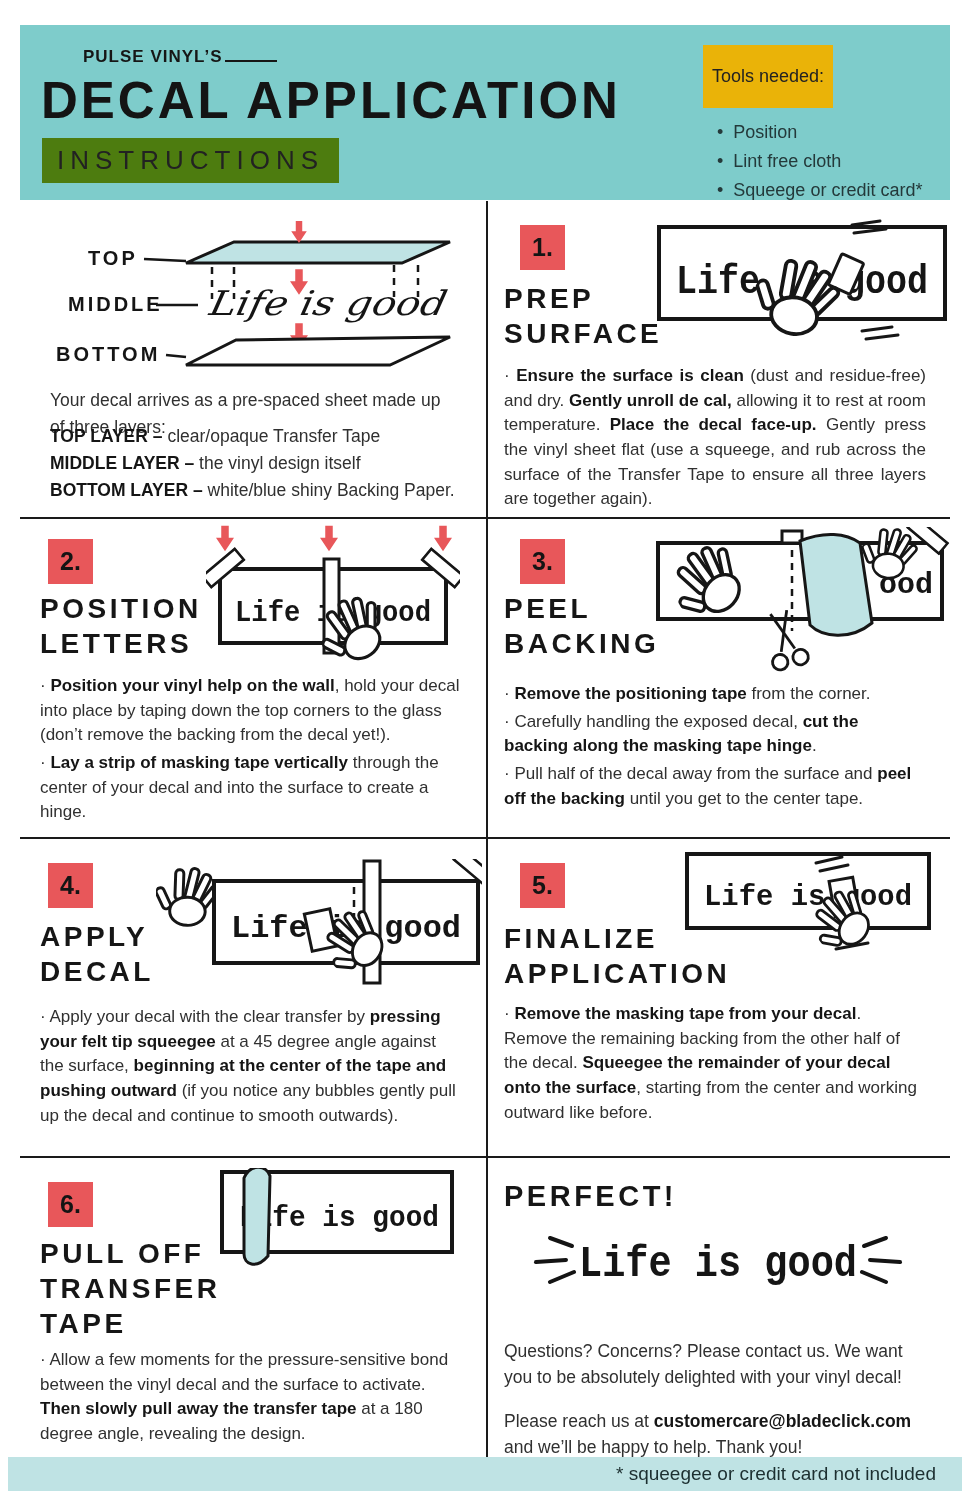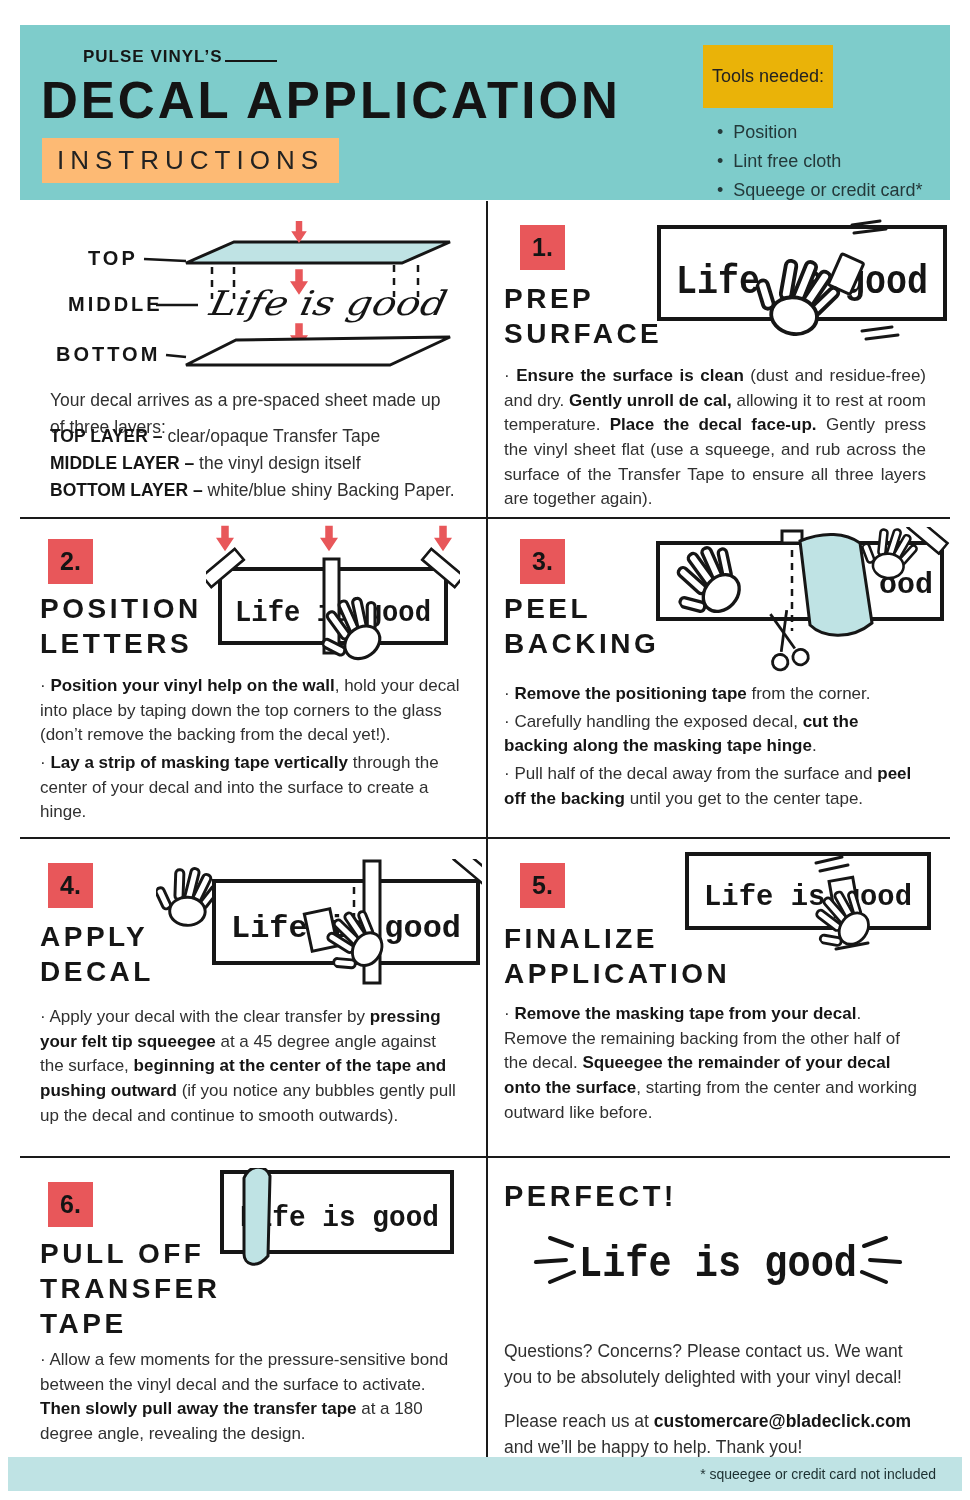--- a/index.html
+++ b/index.html
@@ -4,21 +4,21 @@
 <style>
   html,body{margin:0;padding:0;background:#fff;}
   .page{position:relative;width:970px;height:1500px;background:#fff;overflow:hidden;
         font-family:"Liberation Sans",sans-serif;color:#303030;}
 
   
   .header{position:absolute;left:20px;top:25px;width:930px;height:175px;background:#7ecccb;}
   .brand{position:absolute;left:25px;top:22px;font-size:17px;font-weight:bold;letter-spacing:1px;color:#161616;margin-left:38px;}
   .brand-rule{display:inline-block;width:52px;border-bottom:2px solid #161616;margin-left:2px;vertical-align:baseline;}
   .main-title{position:absolute;left:21px;top:46px;font-size:51px;font-weight:bold;letter-spacing:3px;color:#141414;white-space:nowrap;}
-  .subtitle{position:absolute;left:22px;top:113px;background:#fdba74;padding:7px 15px;font-size:26px;letter-spacing:6px;color:#222;}
+  .subtitle{position:absolute;left:22px;top:113px;background:#4d7c0f;padding:7px 15px;font-size:26px;letter-spacing:6px;color:#222;}
   .tools{position:absolute;left:683px;top:20px;width:240px;}
   .tools-title{display:inline-block;background:#eab308;padding:21px 9px;font-size:18px;color:#222;}
   .tools-list{list-style:none;margin:10px 0 0 0;padding:0 0 0 14px;font-size:18px;line-height:1.62;color:#24393a;}
   .tools-list li::before{content:"•";margin-right:10px;}
 
   
   .grid{position:absolute;left:20px;top:201px;width:930px;display:grid;
         grid-template-columns:468px 462px;grid-template-rows:318px 320px 319px 300px;}
   .cell{position:relative;box-sizing:border-box;}
   .col-left{border-right:2px solid #1a1a1a;}
@@ -42,21 +42,21 @@
   .intro-lead{position:absolute;left:30px;right:30px;top:168px;font-size:17.5px;line-height:1.55;}
   .intro-layers{position:absolute;left:30px;right:20px;top:222px;font-size:17.5px;line-height:1.55;}
 
   
   .perfect-title{position:absolute;left:16px;top:22px;margin:0;font-size:29px;font-weight:bold;letter-spacing:3.5px;color:#161616;}
   .perfect-p1{position:absolute;left:16px;right:24px;top:162px;font-size:17.5px;line-height:1.5;}
   .perfect-p2{position:absolute;left:16px;right:24px;top:232px;font-size:17.5px;line-height:1.5;}
 
   
   .footer{position:absolute;left:8px;top:1457px;width:954px;height:34px;background:#bfe3e4;}
-  .footer-note{display:block;text-align:right;padding-right:26px;line-height:34px;font-size:14px;color:#1c2f30;padding-left:44px;}
+  .footer-note{display:block;text-align:right;padding-right:26px;line-height:34px;font-size:19px;color:#1c2f30;padding-left:44px;}
 
   
   .box{fill:#fff;stroke:#161616;stroke-width:4;}
   .card{fill:#fff;stroke:#161616;stroke-width:3;}
   .sheet-teal{fill:#bfe3e4;stroke:#161616;stroke-width:3;}
   .sheet-white{fill:#fff;stroke:#161616;stroke-width:3;}
   .dashed{stroke:#161616;stroke-width:2.5;stroke-dasharray:7 6;fill:none;}
   .dashes line{stroke:#161616;stroke-width:3;stroke-linecap:round;}
   .conn{stroke:#161616;stroke-width:2.5;}
   .decal-text{font-family:"Liberation Mono",monospace;font-weight:bold;fill:#151515;}

